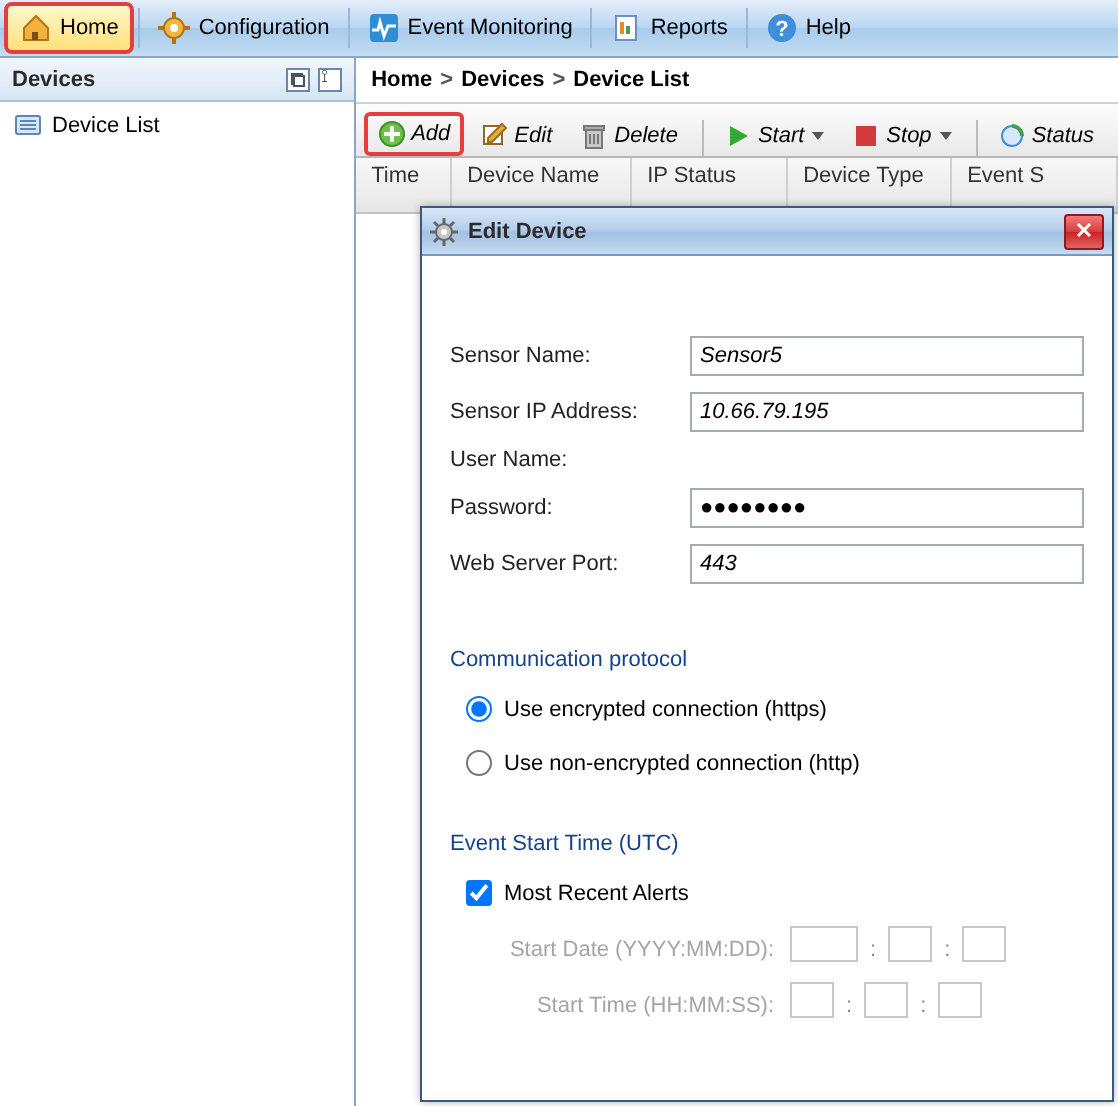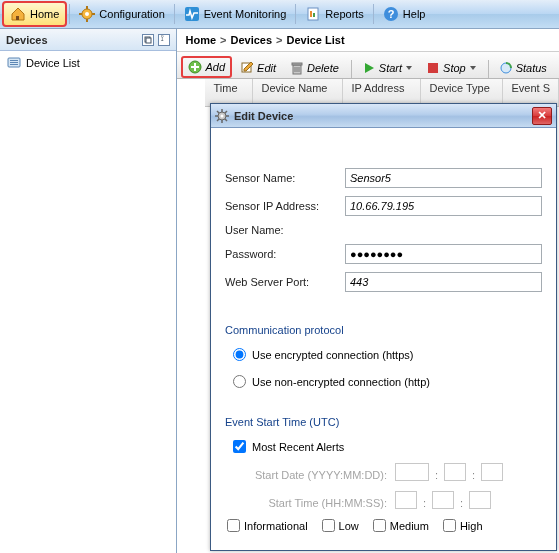--- a/index.html
+++ b/index.html
@@ -42,21 +42,21 @@
     border-top: 1px solid #cfcfcf; border-bottom: 1px solid #b7b7b7;
     height: 28px; display: flex; align-items: flex-end; padding: 0 4px; font-style: italic;
   }
   .tbtn { display: flex; align-items: center; padding: 2px 5px; border: 1px solid transparent; border-radius: 2px; cursor: pointer; margin-right: 2px; }
   .tbtn.outlined { border: 2px solid #e53e3e; border-radius:3px; }
   .tbtn .ti { width:14px; height:14px; margin-right:3px; display:flex; align-items:center; justify-content:center; }
   .tbar-sep { width:1px; height:18px; background:#bbb; margin:0 4px; }
   .dd { width:0; height:0; border-left:3px solid transparent; border-right:3px solid transparent; border-top:4px solid #555; margin-left:4px; }
 
   
-  .colhdrs { display: flex; background: linear-gradient(#f8f8f8,#e6e6e6); border-bottom:1px solid #c3c3c3; height:28px;margin-left:28px; }
+  .colhdrs { display: flex; background: linear-gradient(#f8f8f8,#e6e6e6); border-bottom:1px solid #c3c3c3; height:28px; }
   .colh { padding: 3px 8px; border-right:1px solid #d0d0d0; color:#333; cursor:pointer; white-space:nowrap; }
 
   
   .dialog {
     position: absolute; left: 210px; top: 103px; width: 347px; height: 448px;
     border: 1px solid #3b5a82; background: #fff;
     box-shadow: 0 0 4px rgba(0,0,0,.3);
   }
   .dlg-title {
     height: 24px;
@@ -256,21 +256,21 @@
               <path d="M7 2 A5 5 0 0 1 12 7" stroke="#3fa24a" stroke-width="2" fill="none"></path>
             </svg>
         </span>
         <span>Status</span>
       </div>
     </div>
 
     <div class="colhdrs">
       <div class="colh" style="width:48px">Time</div>
       <div class="colh" style="width:90px">Device Name</div>
-      <div class="colh" style="width:78px">IP Address</div>
+      <div class="colh" style="width:78px">IP Status</div>
       <div class="colh" style="width:82px">Device Type</div>
       <div class="colh" style="flex:1">Event S</div>
     </div>
   </div>
 </div>
 
 <div class="dialog">
   <div class="dlg-title">
     <div class="left">
       <span class="cog">
@@ -342,32 +342,14 @@
     </div>
     <div class="time-row">
       <span class="lbl">Start Time (HH:MM:SS):</span>
       <div class="tbox" style="width:22px"></div>
         <span class="colon">:</span>
       <div class="tbox" style="width:22px"></div>
         <span class="colon">:</span>
       <div class="tbox" style="width:22px"></div>
     </div>
 
-    <div class="sev-row">
-      <label>
-          <input type="checkbox" style="">
-          <span>Informational</span>
-        </label>
-      <label>
-          <input type="checkbox" style="">
-          <span>Low</span>
-        </label>
-      <label>
-          <input type="checkbox" style="">
-          <span>Medium</span>
-        </label>
-      <label>
-          <input type="checkbox" style="">
-          <span>High</span>
-        </label>
-    </div>
   </div>
 </div>
 
 </body></html>

